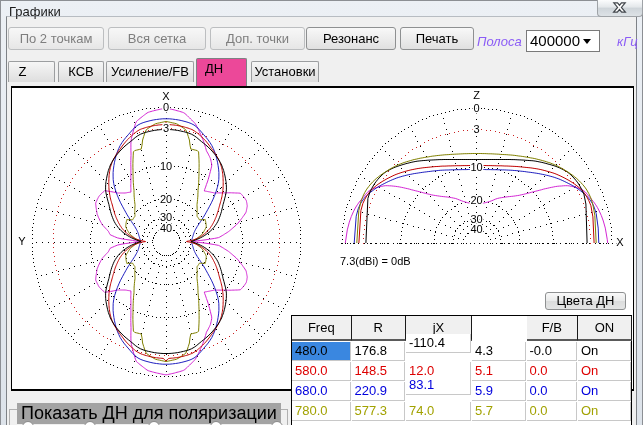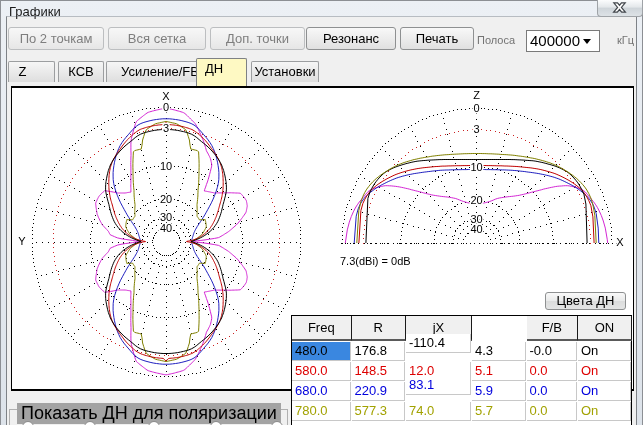--- a/index.html
+++ b/index.html
@@ -12,31 +12,31 @@
   border-bottom:none; }
 #title { position:absolute; left:9px; top:4px; font-size:13px; color:#1a1a1a; }
 #close { position:absolute; left:597px; top:0px; width:46px; height:17px;
   background:linear-gradient(#fbfcfd,#e3e7ea 45%,#ced4d9 50%,#dde2e6);
   border:1px solid #9fa3a7; border-top:none; border-radius:0 0 4px 4px; }
 .btn { position:absolute; top:27px; height:23px; border:1px solid #8e9091;
   border-radius:3px; background:linear-gradient(#f8f8f8,#ebebeb 55%,#e0e0e0);
   font-size:13px; color:#000; text-align:center; line-height:21px; }
 .btn.dis { color:#7e7e7e; border-color:#bcbec0;
   background:linear-gradient(#f7f7f7,#eeeeee 55%,#e6e6e6); }
-.lbl { position:absolute; font-size:11px; color:#737373; }
+.lbl { position:absolute; font-size:13px; color:#8b5cf6;font-style:italic; }
 #combo { position:absolute; left:526px; top:30px; width:74px; height:22px;
   background:#fff; border:1px solid #7a7a7a; font-size:15px; line-height:20px;
   padding-left:3px; }
 #combo .arr { position:absolute; right:8px; top:8px; width:0; height:0;
   border:4px solid transparent; border-top:5px solid #000; }
 .tab { position:absolute; top:61px; height:21px; border:1px solid #9c9ea0;
   border-bottom:none; border-radius:2px 2px 0 0;
   background:linear-gradient(#f6f6f6,#dedede); font-size:13px; text-align:center;
   line-height:20px; color:#000; z-index:2; }
-.tab.act { top:58px; height:28px; background:#fef9c3; border-color:#7e8184; z-index:4; }
+.tab.act { top:58px; height:28px; background:#ec4899; border-color:#7e8184; z-index:4; }
 #panel { position:absolute; left:11px; top:86px; width:623px; height:305px;
   background:#fff; border:1px solid #000; border-top:2px solid #000;
   border-bottom:2px solid #000; z-index:3; }
 #dbi { position:absolute; left:340px; top:255px; font-size:11px; z-index:6; }
 #cvbtn { position:absolute; left:545px; top:292px; width:81px; height:18px;
   border:1px solid #8e9091; border-radius:3px;
   background:linear-gradient(#f9f9f9,#e9eaea 50%,#dbdcdc 50%,#e4e5e5);
   font-size:13px; text-align:center; line-height:16px; z-index:6; }
 #gbox { position:absolute; left:9px; top:409px; width:279px; height:16px;
   border:1px solid #b0b0b0; border-bottom:none; z-index:5; }
@@ -64,21 +64,21 @@
 <div class="btn dis" style="left:8px;width:96px">По 2 точкам</div>
 <div class="btn dis" style="left:108px;width:98px">Вся сетка</div>
 <div class="btn dis" style="left:210px;width:95px">Доп. точки</div>
 <div class="btn" style="left:306px;width:90px">Резонанс</div>
 <div class="btn" style="left:400px;width:74px">Печать</div>
 <div class="lbl" style="left:477px;top:34px">Полоса</div>
 <div id="combo">400000<span class="arr"></span></div>
 <div class="lbl" style="left:617px;top:34px">кГц</div>
 <div class="tab" style="left:8px;width:47px;padding-right:18px">Z</div>
 <div class="tab" style="left:58px;width:46px">КСВ</div>
-<div class="tab" style="left:106px;width:108px">Усиление/FB</div>
+<div class="tab" style="left:106px;width:88px">Усиление/FB</div>
 <div class="tab act" style="left:196px;width:51px;padding-right:15px">ДН</div>
 <div class="tab" style="left:251px;width:68px">Установки</div>
 <div id="panel"></div>
 <svg id="plotsvg" width="643" height="425" viewBox="0 0 643 425">
 <style>
 .dg{stroke:#000;stroke-width:1;stroke-dasharray:0.8 5.4;fill:none}
 .dc{stroke:#000;stroke-width:1;stroke-dasharray:0.8 3.2;fill:none}
 .dr{stroke:#e00000;stroke-width:1;stroke-dasharray:0.8 4.6;fill:none}
 .plab{font:11px "Liberation Sans",sans-serif;fill:#000;text-anchor:middle;paint-order:stroke;stroke:#fff;stroke-width:3px}
 </style>

